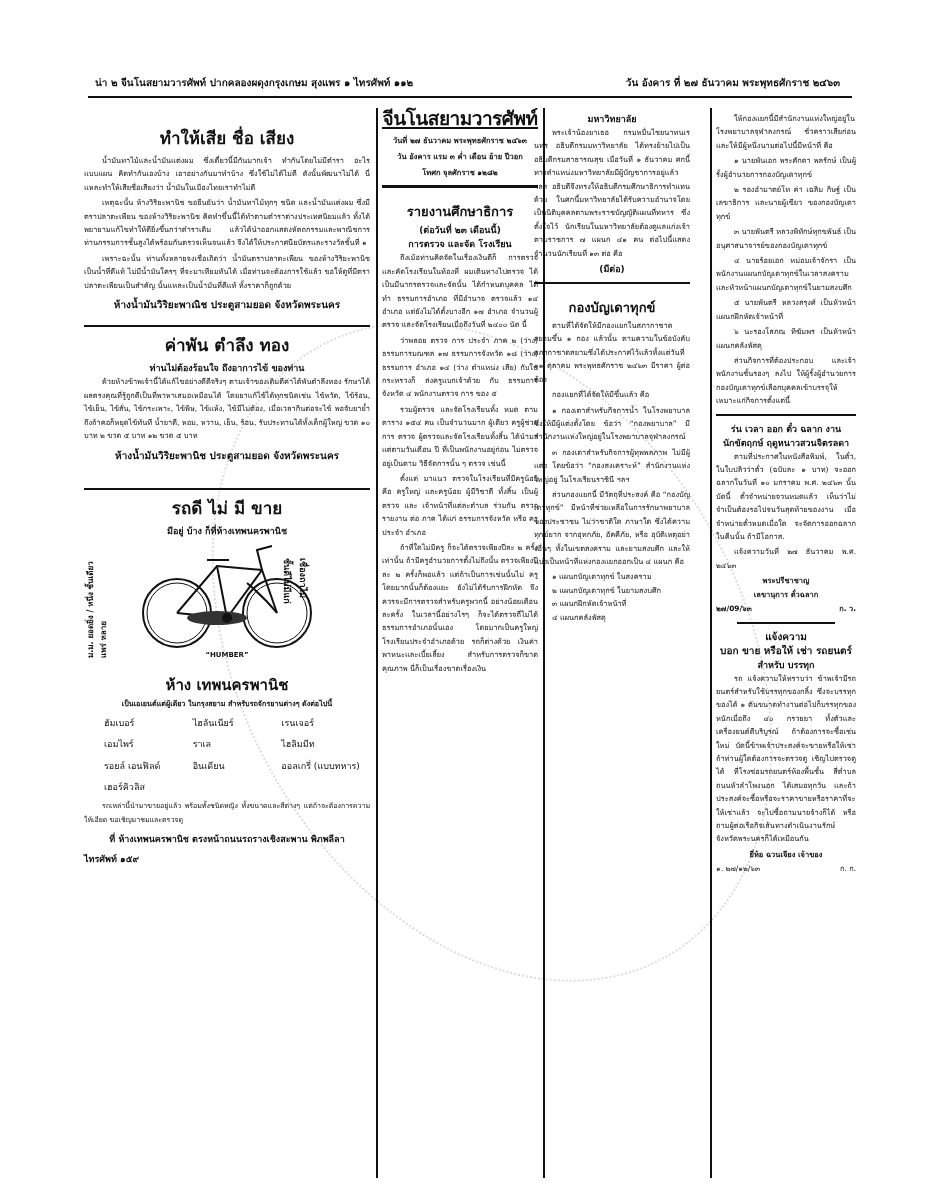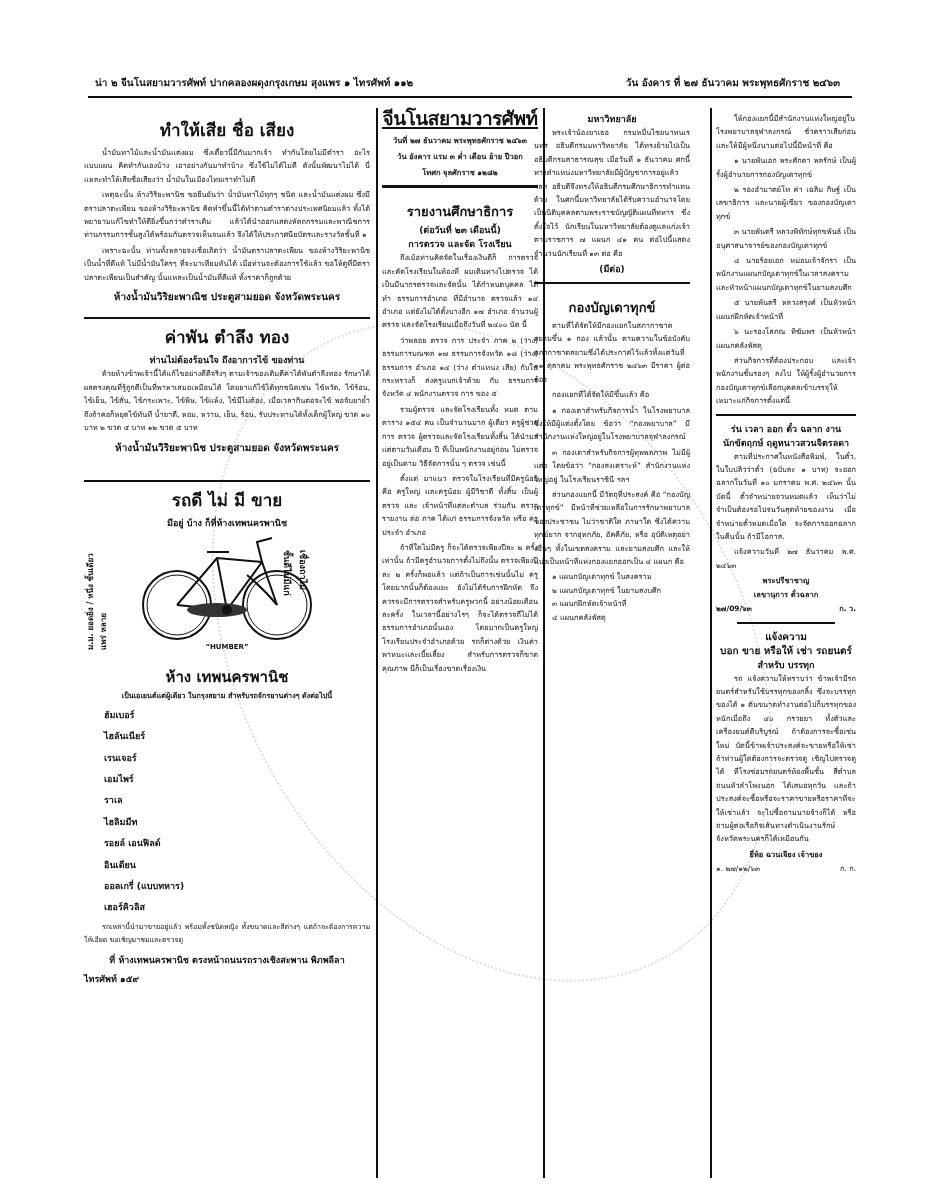--- a/index.html
+++ b/index.html
@@ -15,21 +15,21 @@
   .h2 { font-size:11px; font-weight:bold; text-align:center; margin:16px 0 4px; line-height:15px; }
   .h3 { font-size:9px; font-weight:bold; text-align:center; line-height:14px; }
   .sig { font-size:10px; font-weight:bold; text-align:center; margin:6px 0; }
   .vline { position:absolute; width:2px; background:#111; }
   .hline { position:absolute; height:2px; background:#111; }
   .brandbox { text-align:center; }
   .brand { font-size:19px; font-weight:bold; font-family:"DejaVu Serif", serif; letter-spacing:-0.5px; }
   .brandinfo { font-size:7.5px; font-weight:bold; line-height:16px; text-align:center; }
   .noise { position:absolute; left:240px; top:300px; width:500px; height:700px; border-radius:50%;
            border:2px dotted #bbb; transform:rotate(-30deg); opacity:.5; pointer-events:none; }
-  .list2 { display:grid; grid-template-columns:1fr; font-size:9px; font-weight:bold; row-gap:8px; padding-left:20px; margin:6px 0; }
+  .list2 { display:grid; grid-template-columns:1fr 1fr 1fr; font-size:9px; font-weight:normal; row-gap:8px; padding-left:20px; margin:6px 0; }
   .numlist div { padding-left:18px; }
   .bike { display:block; margin:0 auto; }
   .vert { position:absolute; writing-mode:vertical-rl; transform:rotate(180deg); font-size:8px; font-weight:bold; }
   .vert2 { position:absolute; writing-mode:vertical-rl; font-size:9px; font-weight:bold; }
 </style>
 </head>
 <body>
 
 <div class="page">
 
@@ -38,21 +38,21 @@
   <div class="masthead-line">
     <span>น่า ๒ จีนโนสยามวารศัพท์ ปากคลองผดุงกรุงเกษม สุงแพร ๑ ไทรศัพท์ ๑๑๒</span>
     <span>วัน อังคาร ที่ ๒๗ ธันวาคม พระพุทธศักราช ๒๔๖๓</span>
   </div>
   <div class="rule" style="top:96px;left:88px;width:764px;height:2px;"></div>
 
   <div class="vline" style="left:376px;top:108px;height:1070px;"></div>
   <div class="vline" style="left:543px;top:108px;height:1070px;"></div>
   <div class="vline" style="left:710px;top:108px;height:1070px;"></div>
 
-  <div class="col" style="left:84px;top:116px;width:286px;">
+  <div class="col" style="left:84px;top:124px;width:286px;">
     <div>
       <div class="h1">ทำให้เสีย ชื่อ เสียง</div>
       <p>น้ำมันทาไม้และน้ำมันแต่งผม ซึ่งเดี๋ยวนี้มีกันมากเจ้า ทำกันโดยไม่มีตำรา อะไรแบบแผน คิดทำกันเองบ้าง เอาอย่างกันมาทำบ้าง ซึ่งใช้ไม่ได้ไม่ดี ดังนั้นพัฒนาไม่ได้ นี่แหละทำให้เสียชื่อเสียงว่า น้ำมันในเมืองไทยเราทำไม่ดี</p>
       <p>เหตุฉะนั้น ห้างวิริยะพานิช ขอยืนยันว่า น้ำมันทาไม้ทุกๆ ชนิด และน้ำมันแต่งผม ซึ่งมีตราปลาตะเพียน ของห้างวิริยะพานิช คิดทำขึ้นนี้ได้ทำตามตำราต่างประเทศนิยมแล้ว ทั้งได้พยายามแก้ไขทำให้ดียิ่งขึ้นกว่าตำราเดิม แล้วได้นำออกแสดงหัตถกรรมและพาณิชการ ท่านกรรมการชั้นสูงได้พร้อมกันตรวจเห็นจนแล้ว จึงได้ให้ประกาศนียบัตรและรางวัลชั้นที่ ๑</p>
       <p>เพราะฉะนั้น ท่านทั้งหลายจงเชื่อเถิดว่า น้ำมันตราปลาตะเพียน ของห้างวิริยะพานิช เป็นน้ำที่ดีแท้ ไม่มีน้ำมันใครๆ ที่จะมาเทียมทันได้ เมื่อท่านจะต้องการใช้แล้ว ขอให้ดูที่มีตราปลาตะเพียนเป็นสำคัญ นั้นแหละเป็นน้ำมันที่ดีแท้ ทั้งราคาก็ถูกด้วย</p>
       <div class="sig">ห้างน้ำมันวิริยะพาณิช ประตูสามยอด จังหวัดพระนคร</div>
     </div>
     <div class="hline" style="position:relative;width:100%;margin:14px 0 8px;height:2px;"></div>
 
     <div>

